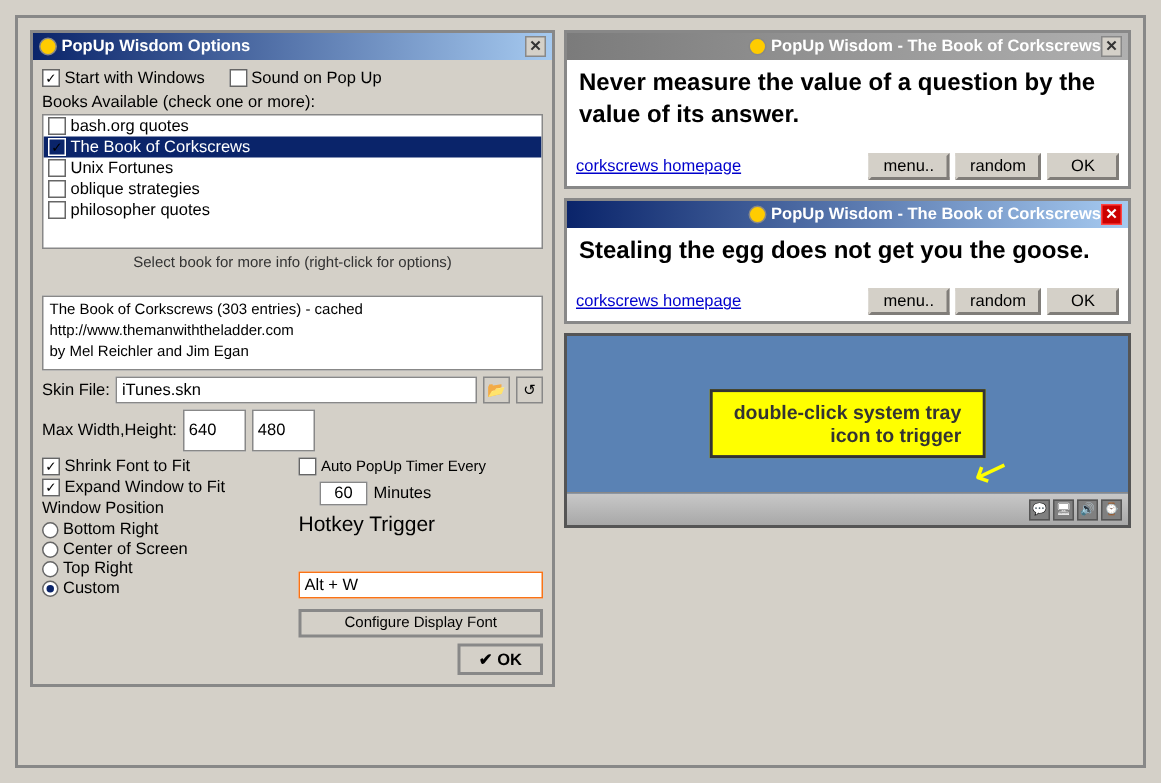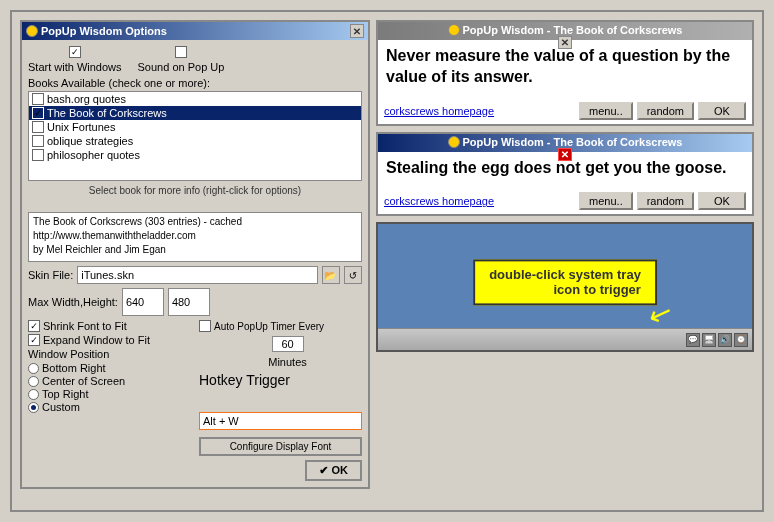--- a/index.html
+++ b/index.html
@@ -81,21 +81,20 @@
     .checkbox-row {
       display: flex;
       align-items: center;
       gap: 16px;
       margin-bottom: 4px;
     }
     .checkbox-item {
       display: flex;
       align-items: center;
       gap: 3px;
-      flex-direction: column;
     }
     .cb {
       width: 12px;
       height: 12px;
       border: 1px solid #666;
       background: white;
       display: flex;
       align-items: center;
       justify-content: center;
       font-size: 9px;
@@ -325,23 +324,22 @@
       background: white;
     }
     .popup-title-bar {
       background: linear-gradient(to right, #0a246a, #a6caf0);
       color: white;
       font-size: 11px;
       font-weight: bold;
       padding: 2px 4px;
       display: flex;
       align-items: center;
-      justify-content: flex-start;
+      justify-content: flex-end;
       height: 18px;
-      flex-direction: column;
     }
     .popup-title-bar.active {
       background: linear-gradient(to right, #0a246a, #a6caf0);
     }
     .popup-title-bar.inactive {
       background: linear-gradient(to right, #7b7b7b, #b0b0b0);
     }
     .popup-content {
       padding: 6px 8px;
       background: white;
@@ -554,21 +552,21 @@
               <span>Custom</span>
             </div>
           </div>
 
           <div class="right-col">
 
             <div class="auto-popup-row">
               <div class="cb"></div>
               <span>Auto PopUp Timer Every</span>
             </div>
-            <div style="display:flex;align-items:center;gap:4px;margin-left:14px;flex-direction:column;">
+            <div style="display:flex;align-items:center;gap:4px;margin-left:14px;">
               <input class="auto-popup-input" value="60" style="">
               <span>Minutes</span>
             </div>
 
             <div class="hotkey-label">Hotkey Trigger</div>
             <input class="hotkey-input" value="Alt + W" style="">
 
 
             <button class="configure-btn">Configure Display Font</button>
           </div>

